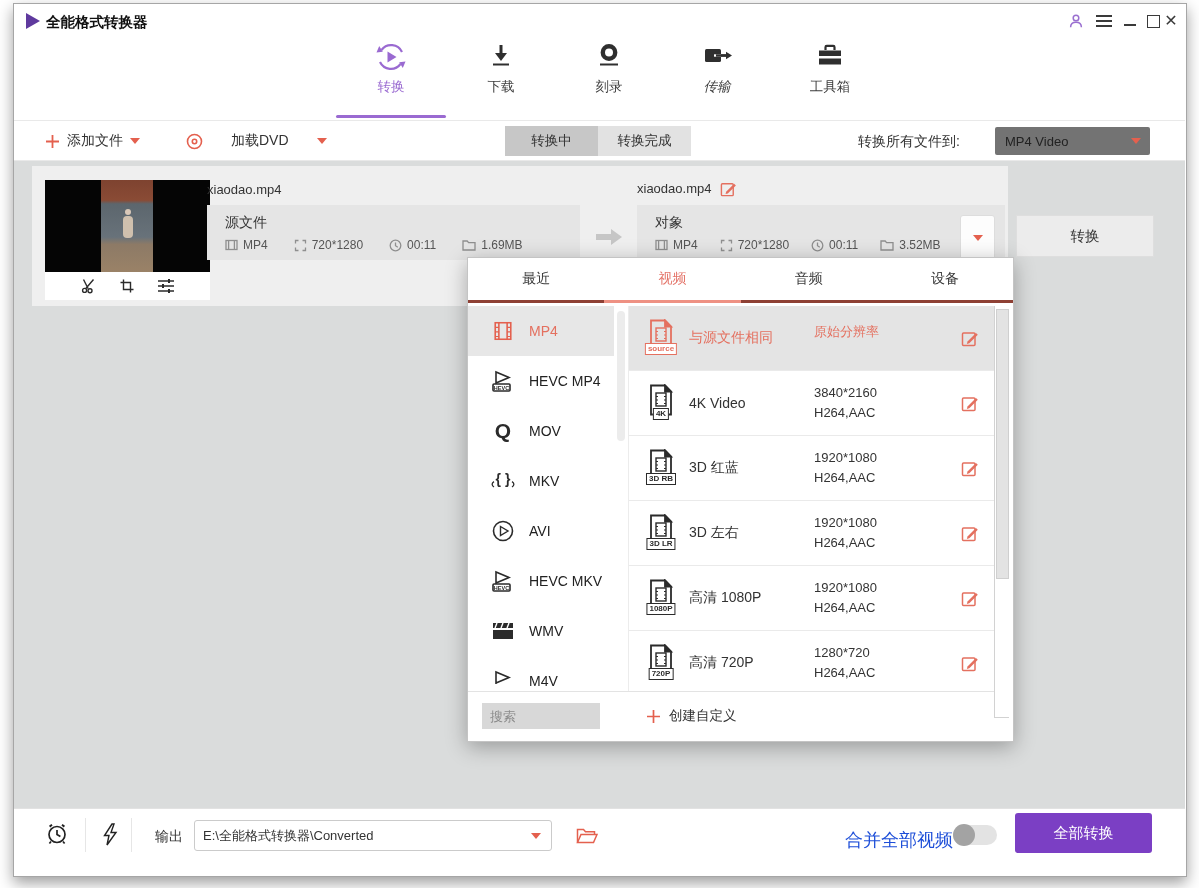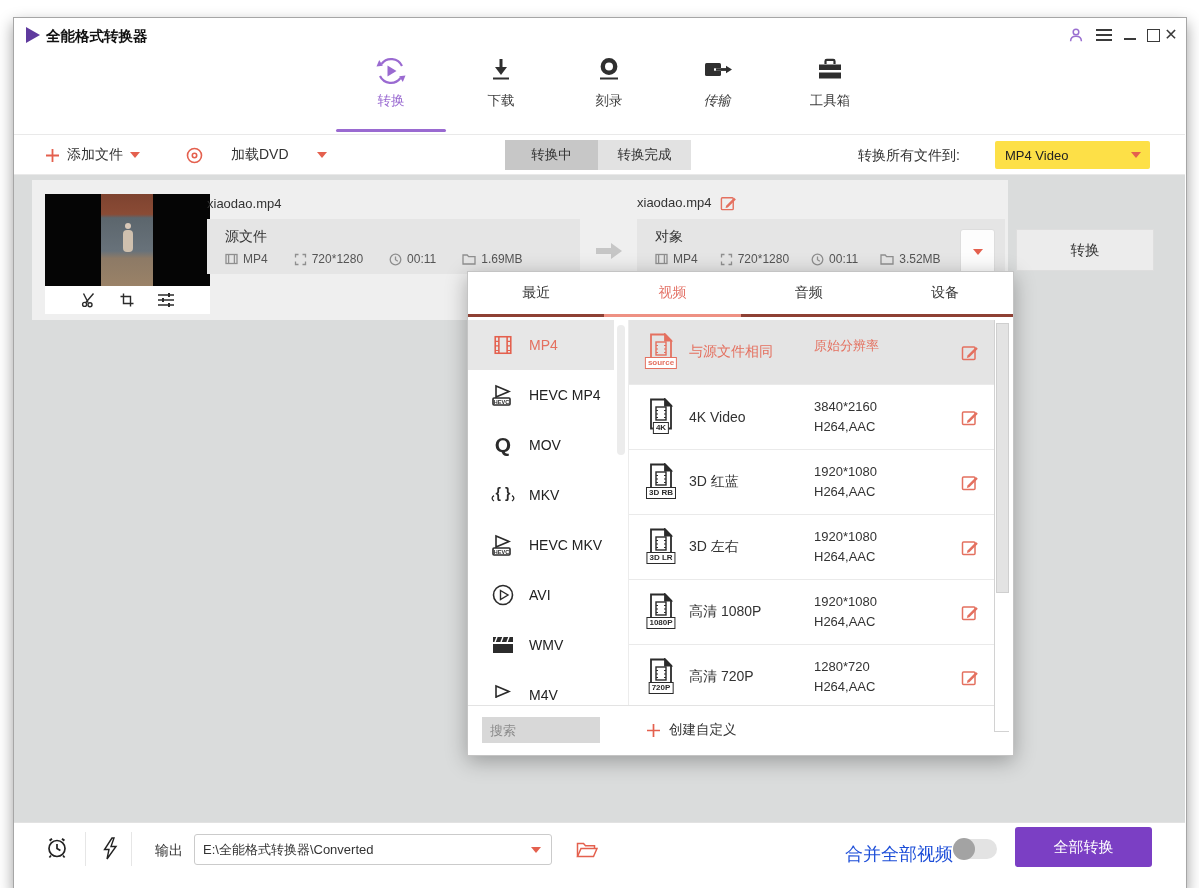--- a/index.html
+++ b/index.html
@@ -1,18 +1,18 @@
 <!DOCTYPE html>
 <html><head>
 <meta charset="utf-8">
 <style>
   html,body{margin:0;padding:0;background:#ffffff;}
   #screen{position:relative;width:1199px;height:888px;background:#fff;overflow:hidden;
           font-family:"Liberation Sans","DejaVu Sans",sans-serif;color:#333;}
-  .abs{position:absolute;margin-top:14px;}
+  .abs{position:absolute;}
   .flex{display:flex;align-items:center;}
   
   #win{left:13px;top:3px;width:1172px;height:872px;background:#fff;border:1px solid #a6a6a6;
        box-shadow:0 6px 14px rgba(0,0,0,.38);}
   
   .app-title{left:46px;top:13px;font-size:14.5px;font-weight:bold;color:#111;}
   .winctl{top:12px;width:20px;height:18px;display:flex;align-items:center;justify-content:center;cursor:default;}
   .minbar{width:12px;height:2px;background:#3a3a3a;}
   .maxbox{width:11px;height:11px;border:1.7px solid #3a3a3a;}
   .closex{font-size:16px;color:#3a3a3a;line-height:1;}
@@ -22,21 +22,21 @@
   .nav-item.active .lbl{color:#9a6ad1;}
   .nav-underline{left:336px;top:115px;width:110px;height:3px;background:#9a6ad1;border-radius:2px;}
   .hr{height:1px;background:#e9e9e9;}
   
   .tb-group{top:127px;height:28px;gap:7px;cursor:pointer;}
   .tb-group .lbl{font-size:14px;color:#333;}
   .caret{width:0;height:0;border-left:5px solid transparent;border-right:5px solid transparent;border-top:6px solid #e4604e;}
   .seg{top:126px;height:30px;width:93px;display:flex;align-items:center;justify-content:center;font-size:13.5px;color:#333;cursor:pointer;}
   .seg.on{background:#c7c7c7;}
   .seg.off{background:#e2e2e2;}
-  .fmt-select{left:995px;top:127px;width:155px;height:28px;background:#fde047;border-radius:2px;cursor:pointer;}
+  .fmt-select{left:995px;top:127px;width:155px;height:28px;background:#737373;border-radius:2px;cursor:pointer;}
   .fmt-select .val{margin-left:10px;font-size:13px;color:#222;flex:1;}
   .fmt-select .caret{margin-right:9px;}
   
   #main-bg{left:14px;top:161px;width:1171px;height:647px;background:#dadcdc;}
   #row-card{left:32px;top:166px;width:976px;height:140px;background:#efefef;}
   
   #thumb{left:45px;top:180px;width:165px;height:120px;background:#fff;}
   #thumb .img{position:absolute;left:0;top:0;width:165px;height:92px;background:#050505;overflow:hidden;}
   #thumb .portrait{position:absolute;left:56px;top:0;width:52px;height:92px;
       background:linear-gradient(180deg,#7e4330 0%,#8a4b35 22%,#5c666d 26%,#68727a 62%,#8d7a66 70%,#9a8267 100%);}
@@ -391,36 +391,36 @@
         <span class="ficon">
           <svg width="26" height="24" viewBox="0 0 26 24" fill="none" stroke="currentColor" stroke-width="1.5">
             <path d="M4 18c-2.5-1.6-2.5-4 0-5.4M22 18c2.5-1.6 2.5-4 0-5.4" stroke-width="1.3"></path>
             <text x="13" y="15" font-size="14" font-weight="bold" text-anchor="middle" fill="currentColor" stroke="none" font-family="sans-serif">{ }</text>
             </svg>
         </span>
         <span class="lbl">MKV</span>
       </div>
       <div class="fitem">
         <span class="ficon">
+          <svg width="24" height="24" viewBox="0 0 24 24" fill="none" stroke="currentColor" stroke-width="1.6">
+            <circle cx="12" cy="12" r="9.5"></circle>
+              <polygon points="9.5,7.5 17,12 9.5,16.5" stroke-width="1.4"></polygon>
+            </svg>
+        </span>
+        <span class="lbl">AVI</span>
+      </div>
+      <div class="fitem">
+        <span class="ficon">
           <svg width="26" height="26" viewBox="0 0 26 26" fill="none" stroke="currentColor" stroke-width="1.6">
             <path d="M6 16V4l13 5.5L6 15"></path>
               <rect x="3" y="16" width="17" height="7" rx="1"></rect>
             <text x="11.5" y="21.8" font-size="5.5" font-weight="bold" text-anchor="middle" fill="currentColor" stroke="none" font-family="sans-serif">HEVC</text>
             </svg>
         </span>
         <span class="lbl">HEVC MKV</span>
-      </div>
-      <div class="fitem">
-        <span class="ficon">
-          <svg width="24" height="24" viewBox="0 0 24 24" fill="none" stroke="currentColor" stroke-width="1.6">
-            <circle cx="12" cy="12" r="9.5"></circle>
-              <polygon points="9.5,7.5 17,12 9.5,16.5" stroke-width="1.4"></polygon>
-            </svg>
-        </span>
-        <span class="lbl">AVI</span>
       </div>
       <div class="fitem">
         <span class="ficon">
           <svg width="24" height="22" viewBox="0 0 24 22">
               <path d="M2 3h20v5H2z" fill="currentColor"></path>
             <path d="M6 3l-2 5M12 3l-2 5M18 3l-2 5" stroke="#fff" stroke-width="1.4"></path>
             <path d="M2 10h20v9H2z" fill="currentColor"></path>
             </svg>
         </span>
         <span class="lbl">WMV</span>

